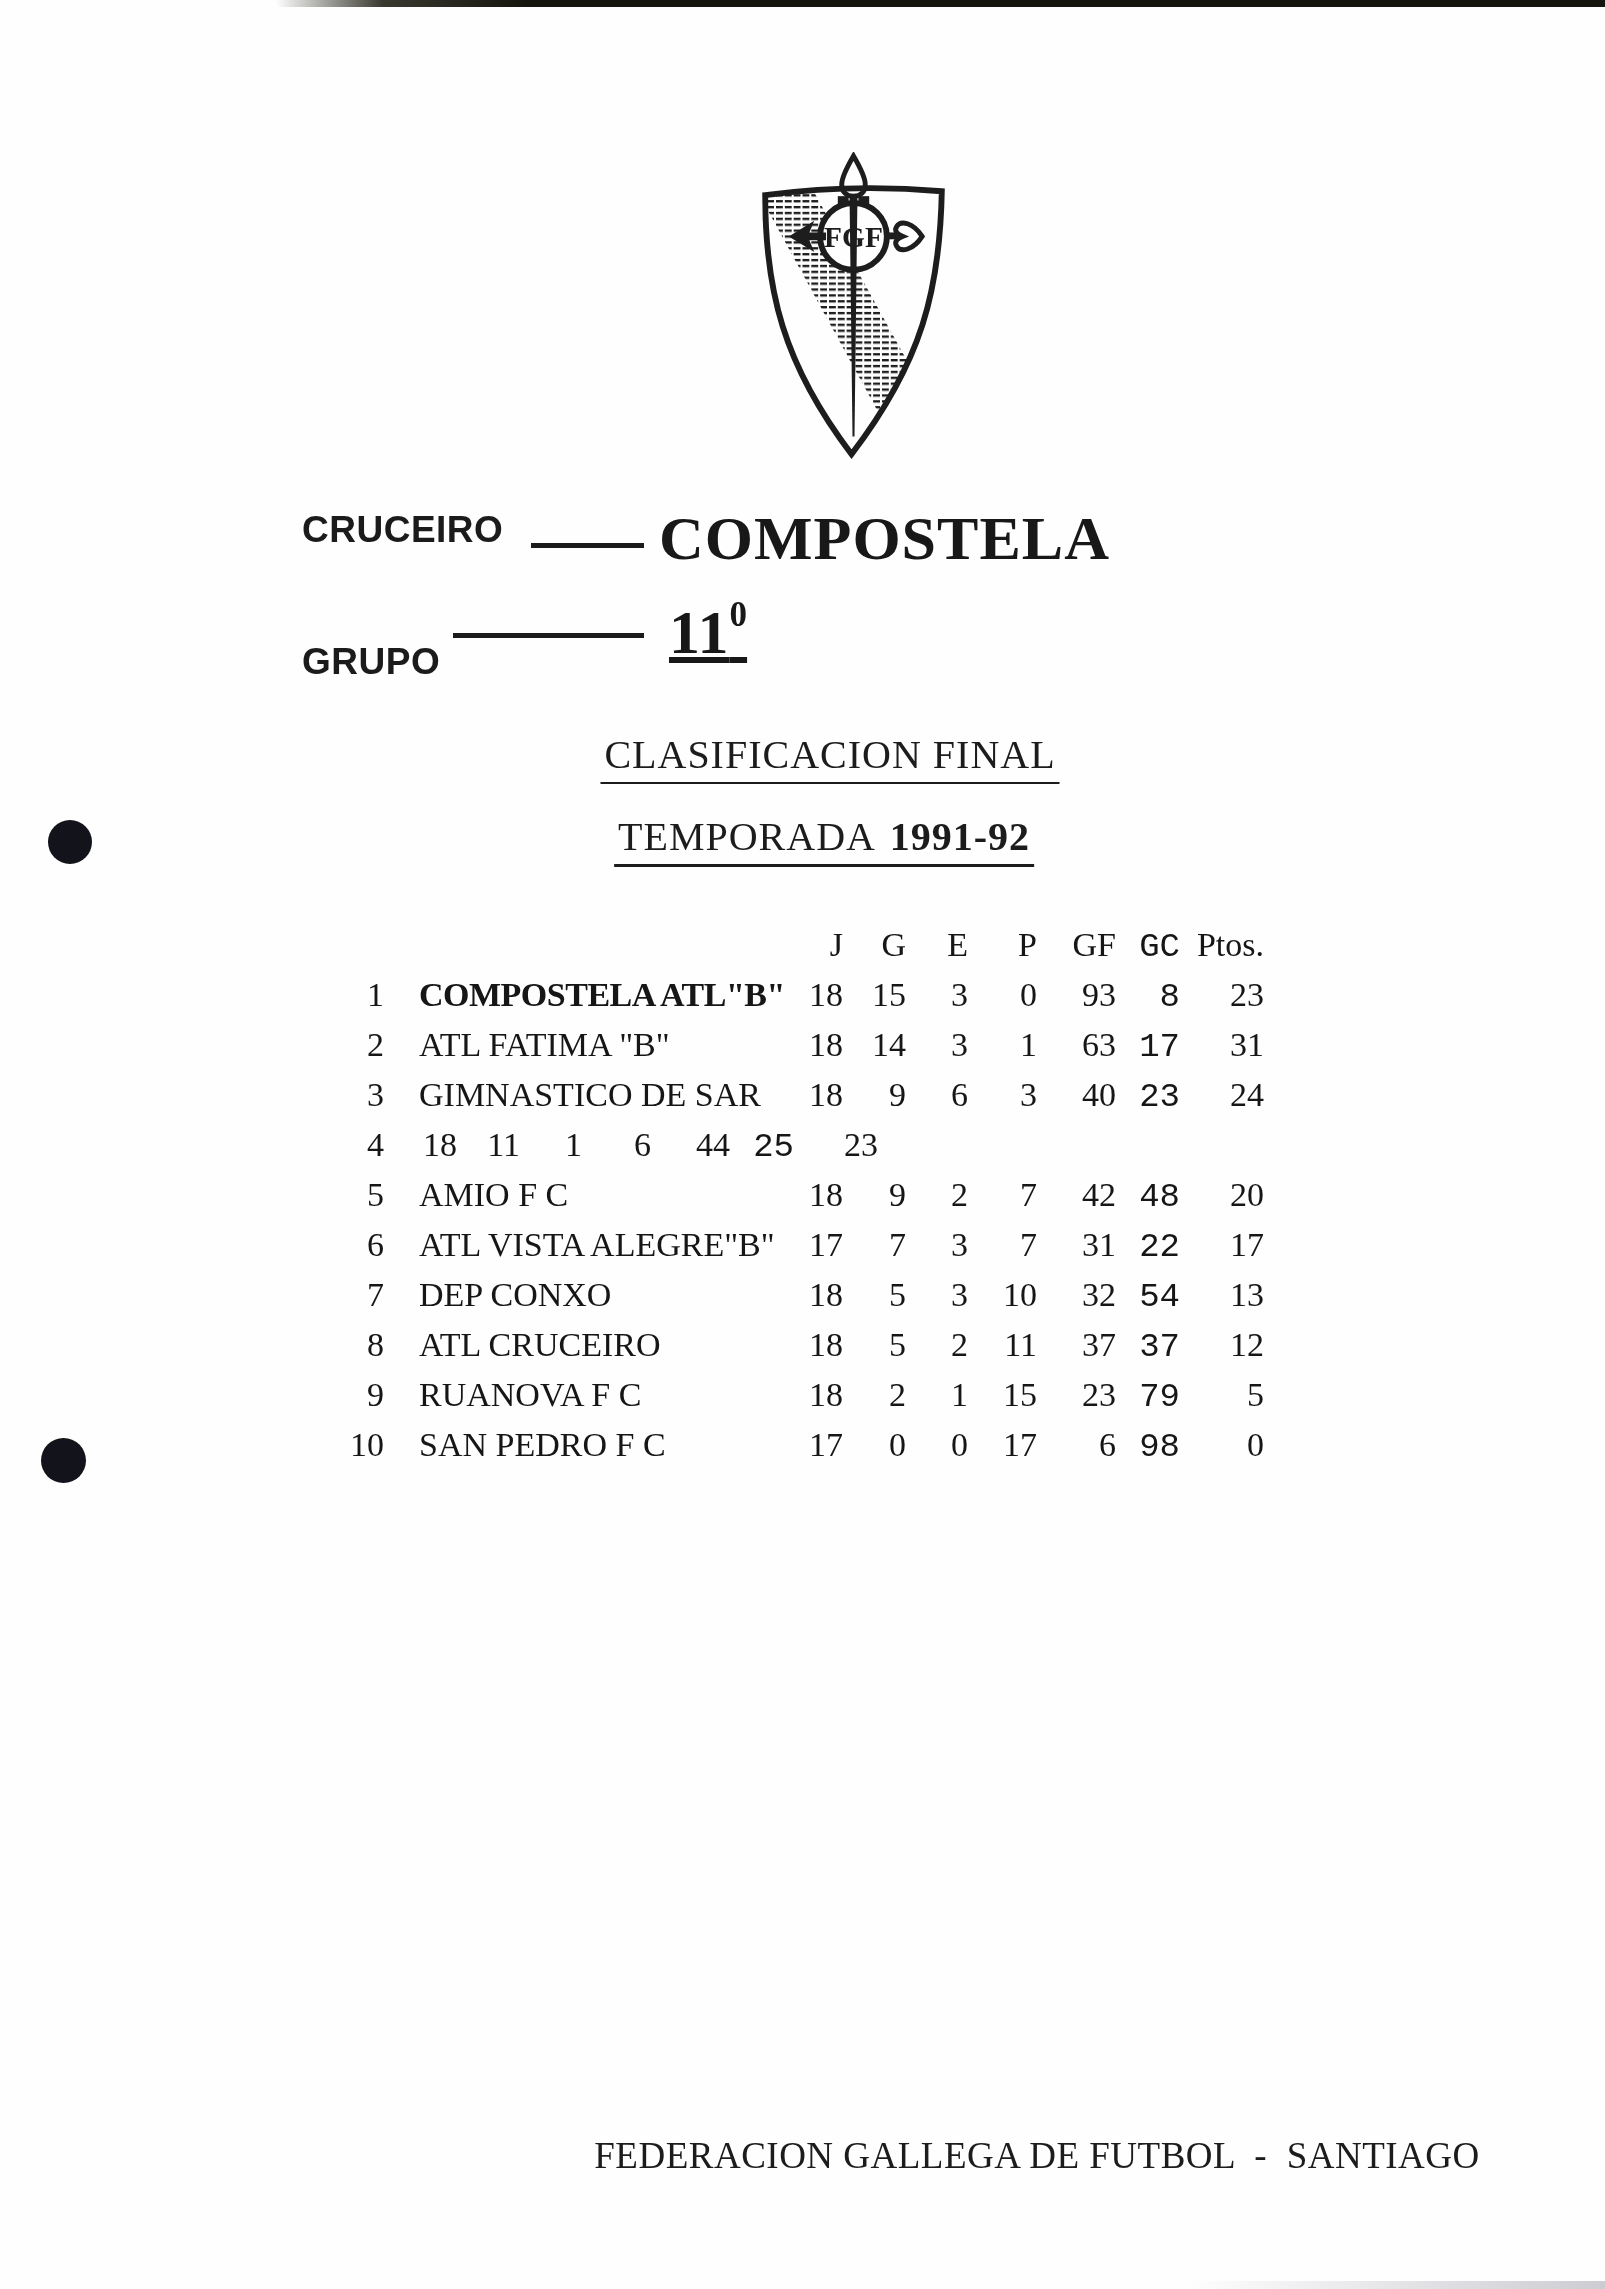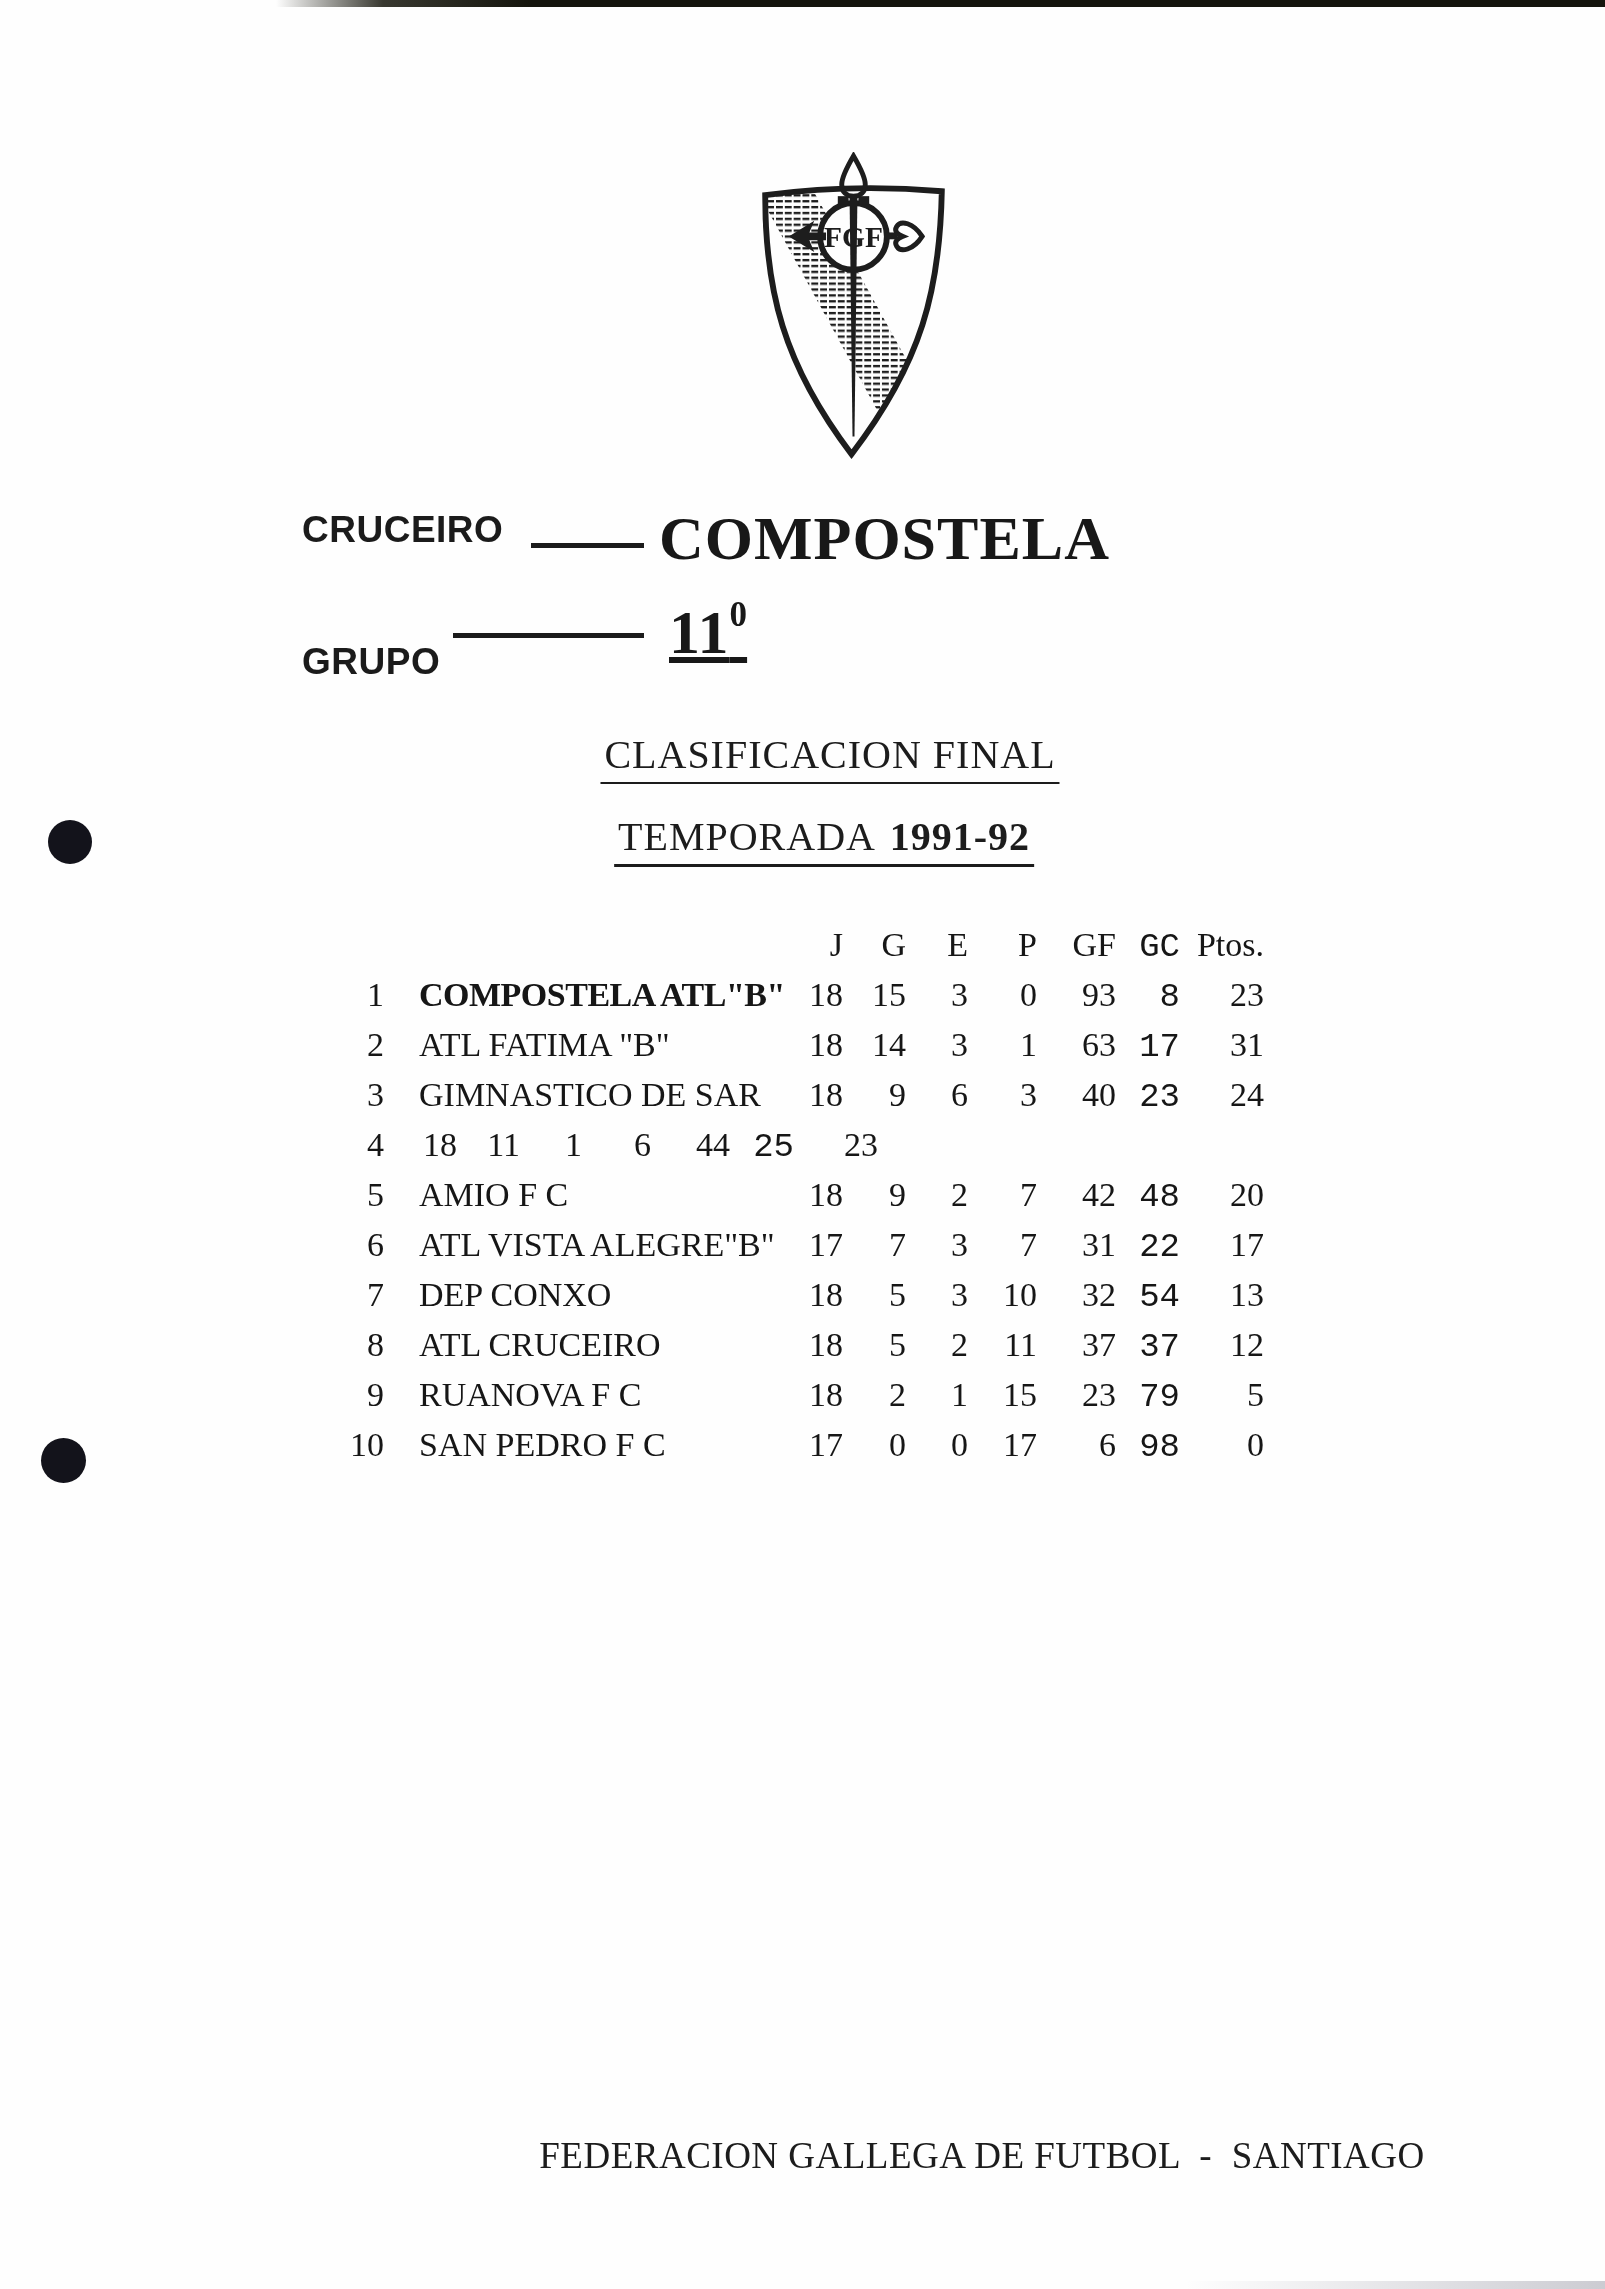--- a/index.html
+++ b/index.html
@@ -59,21 +59,21 @@
   .c-n0{width:73px;text-align:right;}
   .c-n1{width:63px;text-align:right;}
   .c-n2{width:62px;text-align:right;}
   .c-n3{width:69px;text-align:right;}
   .c-n4{width:79px;text-align:right;}
   .c-n5{width:64px;text-align:right;font-family:Liberation Mono, monospace;}
   .c-n6{width:84px;text-align:right;}
   .trow.bold .c-team{font-weight:bold;letter-spacing:-0.5px;}
   
   .footer-line{
-    position:absolute;left:982px;top:2134px;transform:translateX(-50%);
+    position:absolute;left:1037px;top:2134px;transform:translateX(-50%);
     font-size:37px;color:#1c1c1c;white-space:pre;letter-spacing:0.5px;
   }
   
   .bottom-smudge{
     position:absolute;right:0;bottom:0;width:419px;height:8.8px;
     background:linear-gradient(to left, rgba(110,110,128,.35), rgba(110,110,128,0));
   }
 </style>
 </head>
 <body>

